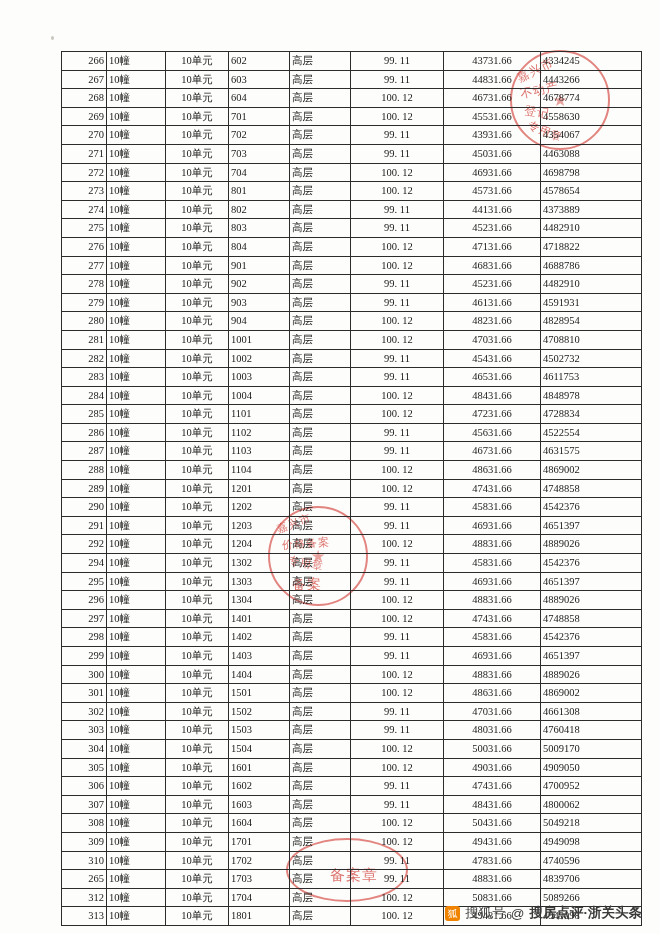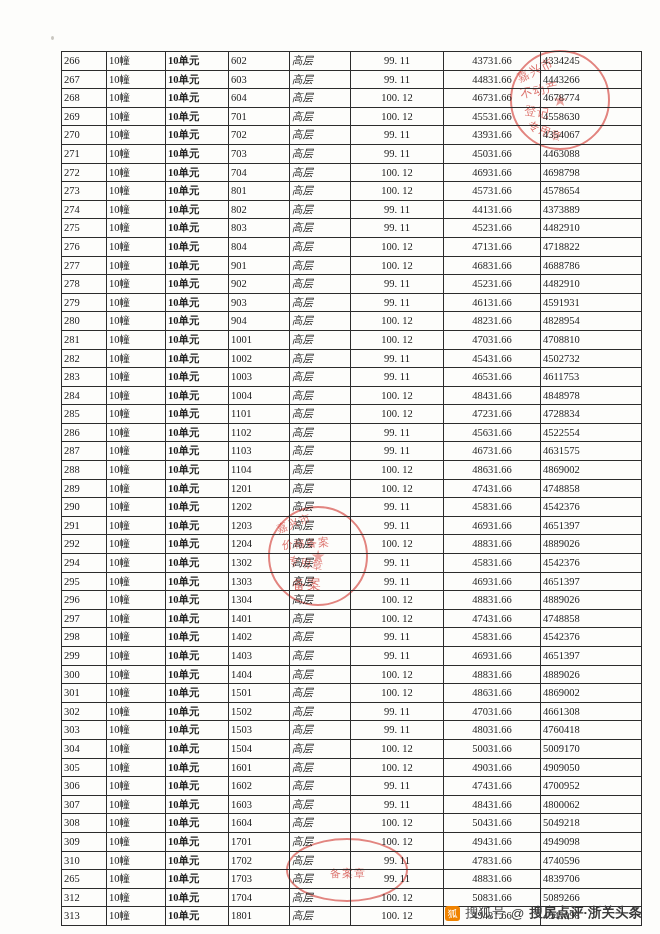--- a/index.html
+++ b/index.html
@@ -39,25 +39,25 @@
     color: #1a1a1a;
   }
   table.pricing td {
     border: 1px solid #2c2c2c;
     height: 17.6px;
     padding: 0 2px;
     line-height: 17.6px;
     white-space: nowrap;
     overflow: hidden;
   }
-  .c-no    { width: 40px;  text-align: left; }
+  .c-no    { width: 40px;  text-align: right; }
   .c-bldg  { width: 54px;  text-align: left; padding-left: 5px; }
-  .c-unit  { width: 58px;  text-align: left; padding-left: 5px; font-weight: bold; }
+  .c-unit  { width: 58px;  text-align: center; padding-left: 5px; }
   .c-room  { width: 56px;  text-align: left; padding-left: 6px; }
-  .c-type  { width: 56px;  text-align: left; padding-left: 8px; font-style: italic; }
+  .c-type  { width: 56px;  text-align: left; padding-left: 8px; }
   .c-area  { width: 88px;  text-align: center; margin-top: 37px; }
   .c-total { width: 92px;  text-align: center; }
   .c-price { width: 96px;  text-align: left; }
 
   
   .seal {
     position: absolute;
     border: 2px solid #d23b34;
     border-radius: 50%;
     opacity: 0.62;
@@ -101,21 +101,21 @@
     white-space: nowrap;
   }
   .st1 { left: 516px; top: 62px;  font-size: 12px; transform: rotate(-26deg); }
   .st2 { left: 520px; top: 82px;  font-size: 12px; transform: rotate(-12deg); }
   .st3 { left: 524px; top: 104px; font-size: 12px; transform: rotate(8deg); }
   .st4 { left: 527px; top: 124px; font-size: 11px; transform: rotate(22deg); }
   .st5 { left: 276px; top: 516px; font-size: 11px; transform: rotate(-20deg); }
   .st6 { left: 282px; top: 536px; font-size: 11px; transform: rotate(-4deg); }
   .st7 { left: 288px; top: 556px; font-size: 11px; transform: rotate(10deg); }
   .st8 { left: 292px; top: 576px; font-size: 14px; }
-  .st9 { left: 330px; top: 866px; font-size: 11px; }
+  .st9 { left: 330px; top: 866px; font-size: 15px; }
 
   .footer-watermark {
     position: absolute;
     right: 18px;
     bottom: 12px;
     font-family: "Liberation Sans", sans-serif;
     font-size: 13.5px;
     color: #3a3a3a;
     display: flex;
     align-items: center;

